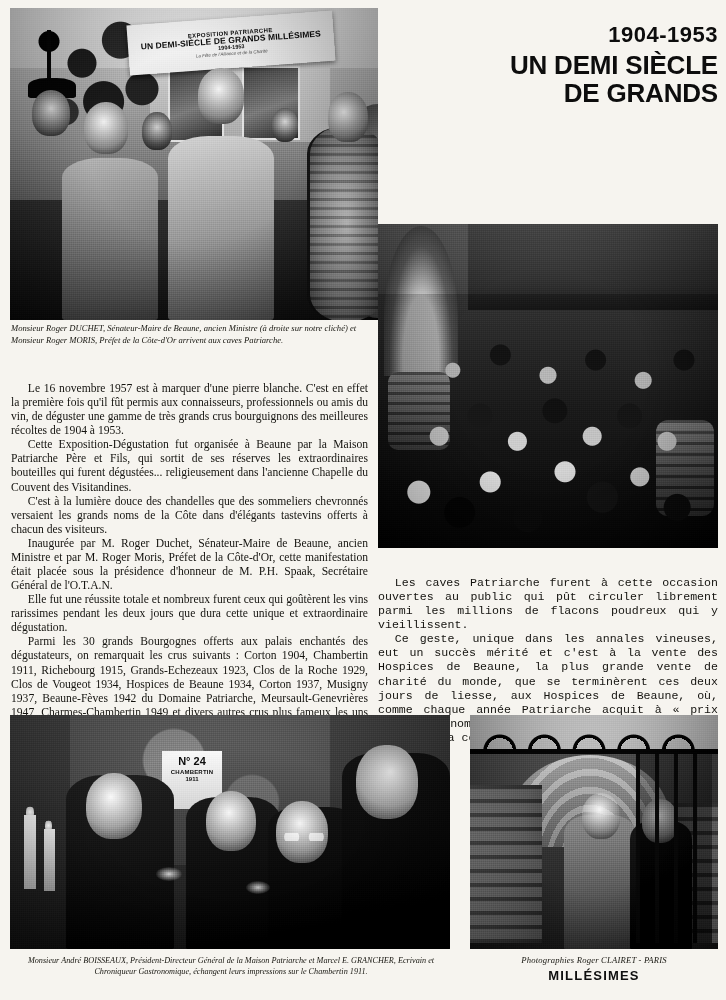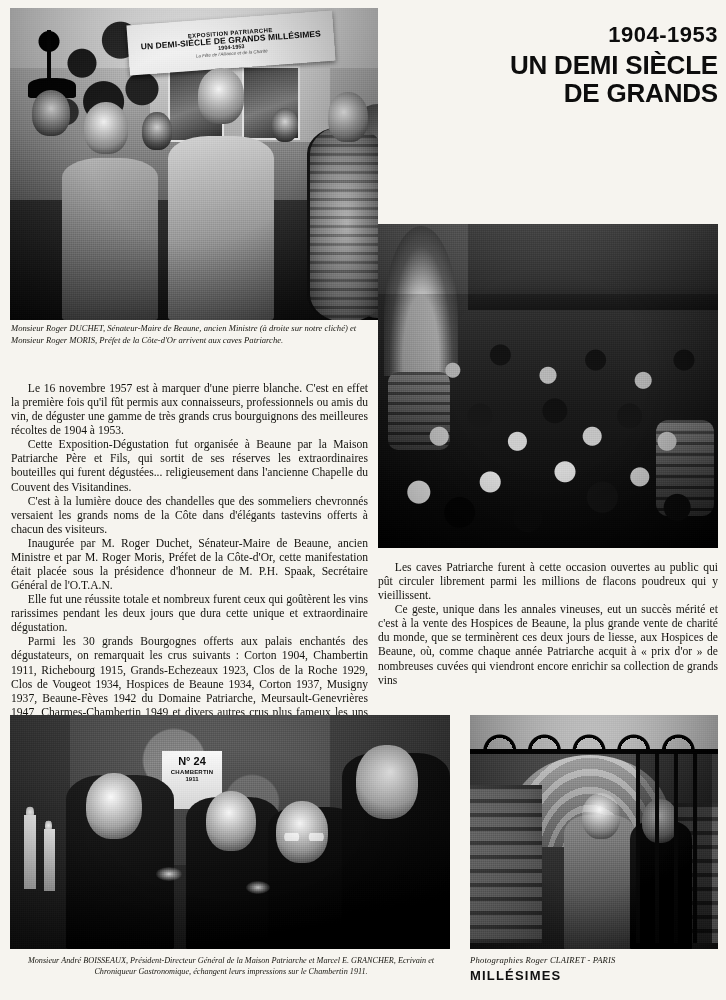--- a/index.html
+++ b/index.html
@@ -293,21 +293,21 @@
     font-family:"Liberation Serif","DejaVu Serif",serif;
     font-style:italic;
     font-size:8.6px;
     line-height:1.35;
     color:#16150f;
   }
   #caption-street { left:11px; top:323px; width:366px; text-align:left; }
   #caption-tasting { left:11px; top:955px; width:440px; text-align:center; font-size:8.2px; }
 
   .credits {
-    position:absolute; left:470px; top:955px; width:248px; text-align:left;
+    position:absolute; left:470px; top:955px; width:248px; text-align:center;
   }
   .credits .photog {
     font-family:"Liberation Serif","DejaVu Serif",serif;
     font-style:italic; font-size:8.6px; letter-spacing:.2px; color:#16150f;
   }
   .credits .communique {
     font-family:"Liberation Sans","DejaVu Sans",sans-serif;
     font-size:13px; font-weight:600; letter-spacing:1.2px; color:#0f0f0f;
     margin-top:3px;
   }
@@ -316,21 +316,21 @@
     position:absolute;
     font-family:"Liberation Serif","DejaVu Serif",serif;
     font-size:11.6px;
     line-height:1.215;
     text-align:justify;
     color:#14130f;
     hyphens:none;
   }
   .col p { margin:0; text-indent:1.45em; }
   #col-left  { left:11px; top:366px; width:357px;margin-top:16px; }
-  #col-right { left:378px; top:561px; width:340px; }
+  #col-right { left:378px; top:576px; width:340px;font-family:Liberation Mono, monospace; }
 </style>
 </head>
 <body>
 
 <div class="photo" id="photo-street">
   <div class="layer sky"></div>
   <div class="layer facade"></div>
   <div class="window w1"></div>
   <div class="window w2"></div>
   <div class="layer tree"></div>

